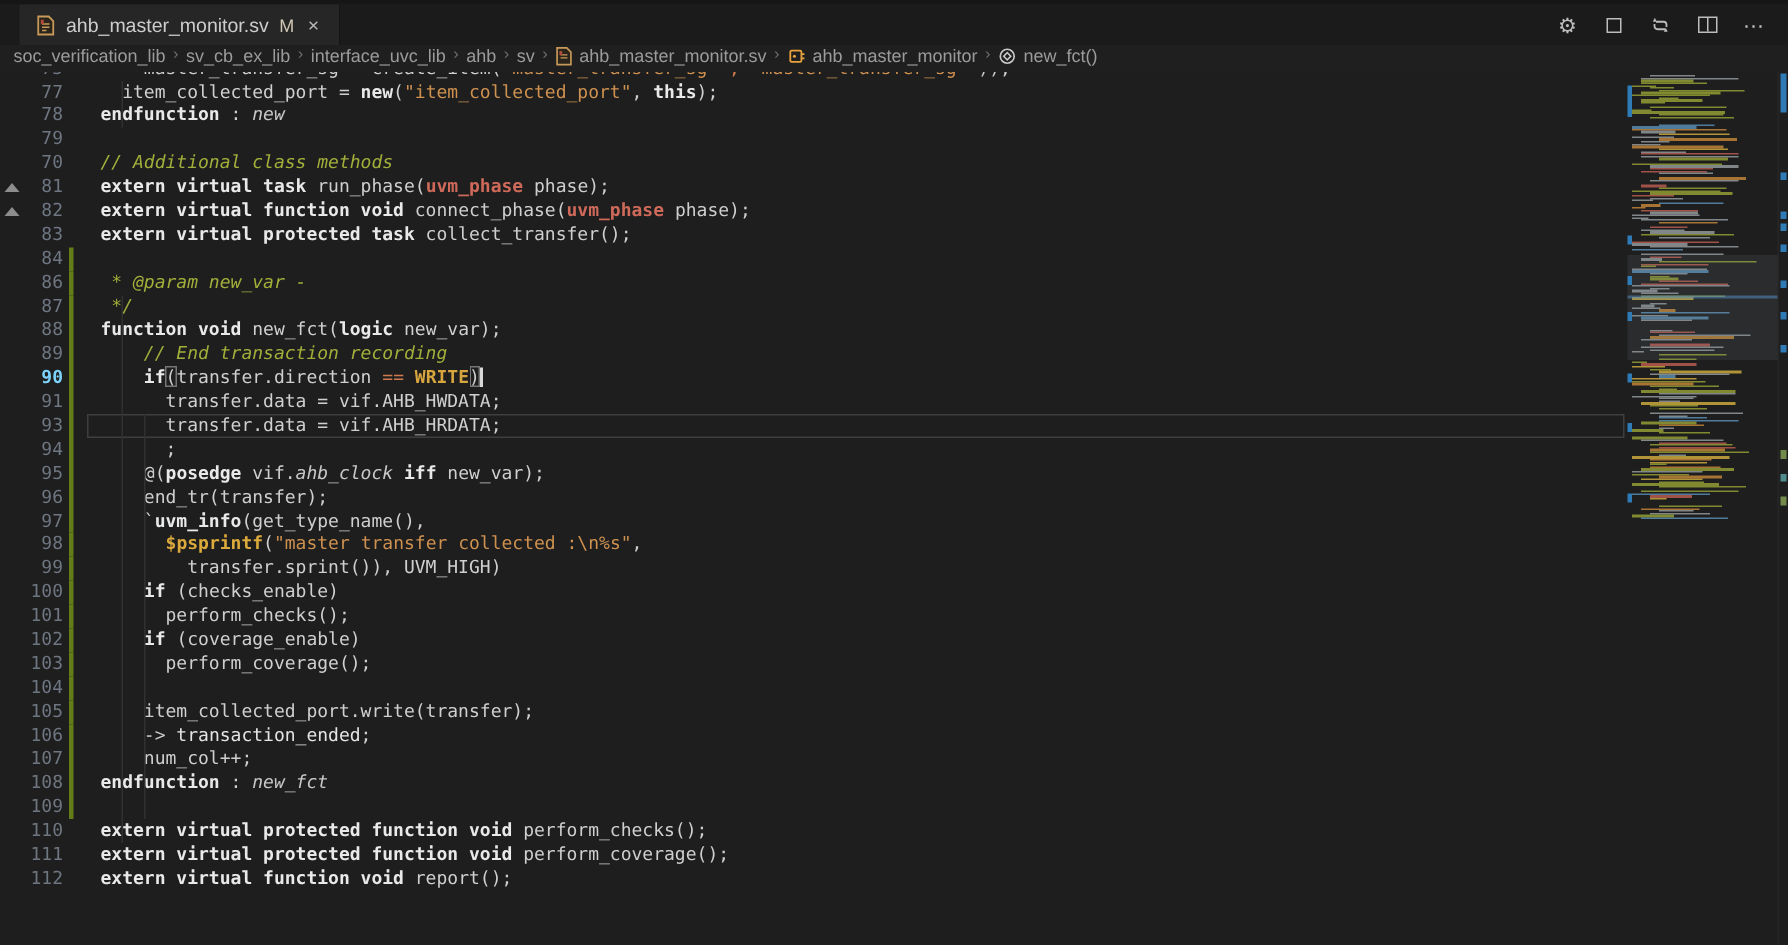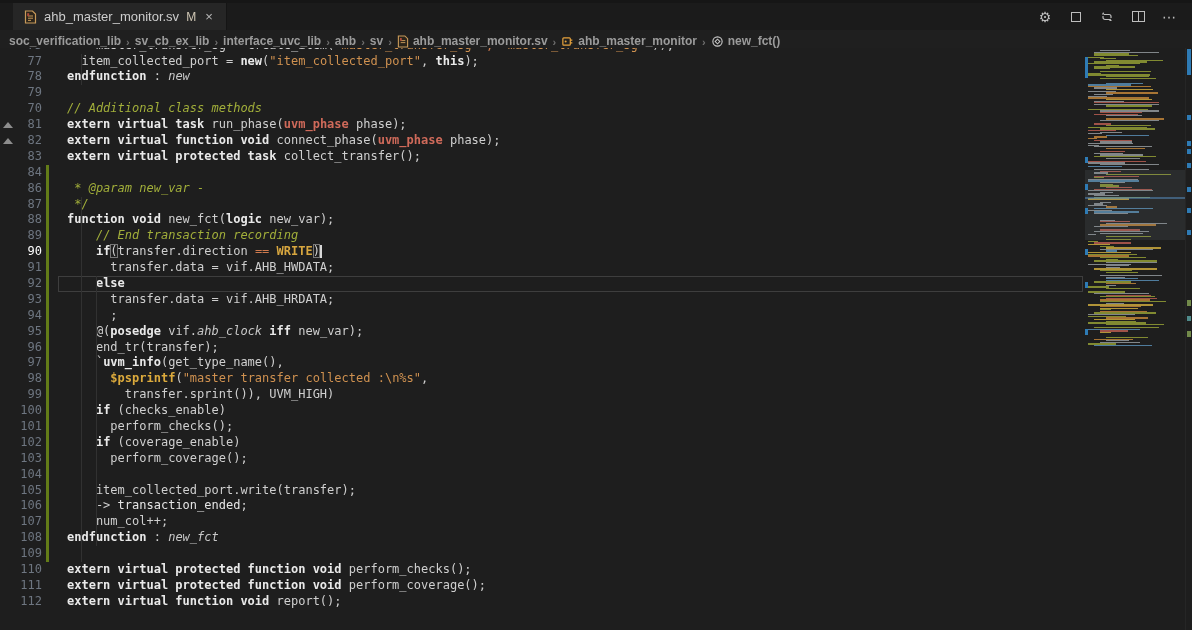--- a/index.html
+++ b/index.html
@@ -15,40 +15,40 @@
   .tab-label { color:#cdcdcd; font-size:13px; }
   .mod-badge { color:#cfc6b4; font-size:12px; }
   .tab-close { color:#b9b9b9; font-size:13px; padding:0 2px; cursor:pointer; }
   .tab-actions { margin-left:auto; display:flex; align-items:center; gap:9px; padding-right:12px; }
   .act { width:22px; height:22px; display:flex; align-items:center; justify-content:center;
          color:#bdbdbd; font-size:14px; cursor:pointer; }
   .sq { width:10px; height:10px; border:1.2px solid #bdbdbd; display:inline-block; }
   .split { width:13px; height:11px; border:1.2px solid #bdbdbd; position:relative; display:inline-block;}
   .split::after { content:""; position:absolute; left:50%; top:0; bottom:0; width:1.2px; background:#bdbdbd; }
 
-  .breadcrumbs { height:18px; background:#1f1f1f; display:flex; align-items:flex-end;
-                 padding-left:9px; font-size:12px; color:#9b9b9b; white-space:nowrap;font-weight:bold; }
+  .breadcrumbs { height:18px; background:#1f1f1f; display:flex; align-items:flex-start;
+                 padding-left:9px; font-size:12px; color:#9b9b9b; white-space:nowrap; }
   .bc-item { display:flex; align-items:center; gap:4px; cursor:pointer; }
   .bc-sep { color:#6f6f6f; margin:0 5px; font-size:11px; }
 
   
   .svfile { width:13px; height:14px; display:inline-block; position:relative; }
 
   
   .editor { position:relative; height:582px; background:#1e1e1e; overflow:hidden; }
   .code { position:absolute; inset:0 107px 0 0; overflow:hidden; }
   .row { display:flex; height:15.9px; line-height:15.9px;
          font-family:"DejaVu Sans Mono", monospace; font-size:12px; white-space:pre; }
   .row.first { margin-top:-10.4px; }
   .glyph { width:16px; position:relative; flex:none; }
   .tri { position:absolute; left:3px; top:5px; width:0; height:0;
          border-left:5px solid transparent; border-right:5px solid transparent;
          border-bottom:6px solid #8d8d8d; }
   .lnum { width:26px; flex:none; text-align:right; color:#6e7681; font-size:12px; }
-  .lnum.cur { color:#ffffff; }
+  .lnum.cur { color:#7dd3fc;font-weight:bold; }
   .cbar { width:25px; flex:none; position:relative; }
   .cbar .bar { position:absolute; left:4px; top:0; width:3px; height:100%; background:#637c18; }
   .ctext { flex:1; }
 
   .tk-k { color:#e9e9e9; font-weight:bold; }
   .tk-p { color:#cfcfcf; }
   .tk-c { color:#a2af3a; font-style:italic; }
   .tk-s { color:#cf9150; }
   .tk-t { color:#cf6a5a; font-weight:bold; }
   .tk-y { color:#dcaa3c; font-weight:bold; }
@@ -178,21 +178,20 @@
         <div class="row"><span class="glyph"><span class="tri"></span></span><span class="lnum">81</span><span class="cbar"></span><span class="ctext"><span class="tk-k">extern virtual task</span><span class="tk-p"> run_phase(</span><span class="tk-t">uvm_phase</span><span class="tk-p"> phase);</span></span></div>
         <div class="row"><span class="glyph"><span class="tri"></span></span><span class="lnum">82</span><span class="cbar"></span><span class="ctext"><span class="tk-k">extern virtual function void</span><span class="tk-p"> connect_phase(</span><span class="tk-t">uvm_phase</span><span class="tk-p"> phase);</span></span></div>
         <div class="row"><span class="glyph"></span><span class="lnum">83</span><span class="cbar"></span><span class="ctext"><span class="tk-k">extern virtual protected task</span><span class="tk-p"> collect_transfer();</span></span></div>
         <div class="row"><span class="glyph"></span><span class="lnum">84</span><span class="cbar"><span class="bar"></span></span><span class="ctext"></span></div>
         <div class="row"><span class="glyph"></span><span class="lnum">86</span><span class="cbar"><span class="bar"></span></span><span class="ctext"><span class="tk-c"> * @param new_var -</span></span></div>
         <div class="row"><span class="glyph"></span><span class="lnum">87</span><span class="cbar"><span class="bar"></span></span><span class="ctext"><span class="tk-c"> */</span></span></div>
         <div class="row"><span class="glyph"></span><span class="lnum">88</span><span class="cbar"><span class="bar"></span></span><span class="ctext"><span class="tk-k">function void</span><span class="tk-p"> new_fct(</span><span class="tk-k">logic</span><span class="tk-p"> new_var);</span></span></div>
         <div class="row"><span class="glyph"></span><span class="lnum">89</span><span class="cbar"><span class="bar"></span></span><span class="ctext"><span class="tk-p">    </span><span class="tk-c">// End transaction recording</span></span></div>
         <div class="row"><span class="glyph"></span><span class="lnum cur">90</span><span class="cbar"><span class="bar"></span></span><span class="ctext"><span class="tk-p">    </span><span class="tk-k">if</span><span class="tk-b">(</span><span class="tk-p">transfer.direction </span><span class="tk-o">==</span><span class="tk-p"> </span><span class="tk-g">WRITE</span><span class="tk-b">)</span><span class="tk-u"></span></span></div>
         <div class="row"><span class="glyph"></span><span class="lnum">91</span><span class="cbar"><span class="bar"></span></span><span class="ctext"><span class="tk-p">      transfer.data = vif.AHB_HWDATA;</span></span></div>
-        <div class="row"><span class="glyph"></span><span class="lnum">92</span><span class="cbar"><span class="bar"></span></span><span class="ctext"><span class="tk-p">    </span><span class="tk-k">else</span></span></div>
         <div class="row"><span class="glyph"></span><span class="lnum">93</span><span class="cbar"><span class="bar"></span></span><span class="ctext"><span class="tk-p">      transfer.data = vif.AHB_HRDATA;</span></span></div>
         <div class="row"><span class="glyph"></span><span class="lnum">94</span><span class="cbar"><span class="bar"></span></span><span class="ctext"><span class="tk-p">      ;</span></span></div>
         <div class="row"><span class="glyph"></span><span class="lnum">95</span><span class="cbar"><span class="bar"></span></span><span class="ctext"><span class="tk-p">    @(</span><span class="tk-k">posedge</span><span class="tk-p"> vif.</span><span class="tk-i">ahb_clock</span><span class="tk-p"> </span><span class="tk-k">iff</span><span class="tk-p"> new_var);</span></span></div>
         <div class="row"><span class="glyph"></span><span class="lnum">96</span><span class="cbar"><span class="bar"></span></span><span class="ctext"><span class="tk-p">    end_tr(transfer);</span></span></div>
         <div class="row"><span class="glyph"></span><span class="lnum">97</span><span class="cbar"><span class="bar"></span></span><span class="ctext"><span class="tk-p">    `</span><span class="tk-k">uvm_info</span><span class="tk-p">(get_type_name(),</span></span></div>
         <div class="row"><span class="glyph"></span><span class="lnum">98</span><span class="cbar"><span class="bar"></span></span><span class="ctext"><span class="tk-p">      </span><span class="tk-y">$psprintf</span><span class="tk-p">(</span><span class="tk-s">"master transfer collected :\n%s"</span><span class="tk-p">,</span></span></div>
         <div class="row"><span class="glyph"></span><span class="lnum">99</span><span class="cbar"><span class="bar"></span></span><span class="ctext"><span class="tk-p">        transfer.sprint()), UVM_HIGH)</span></span></div>
         <div class="row"><span class="glyph"></span><span class="lnum">100</span><span class="cbar"><span class="bar"></span></span><span class="ctext"><span class="tk-p">    </span><span class="tk-k">if</span><span class="tk-p"> (checks_enable)</span></span></div>
         <div class="row"><span class="glyph"></span><span class="lnum">101</span><span class="cbar"><span class="bar"></span></span><span class="ctext"><span class="tk-p">      perform_checks();</span></span></div>
         <div class="row"><span class="glyph"></span><span class="lnum">102</span><span class="cbar"><span class="bar"></span></span><span class="ctext"><span class="tk-p">    </span><span class="tk-k">if</span><span class="tk-p"> (coverage_enable)</span></span></div>

